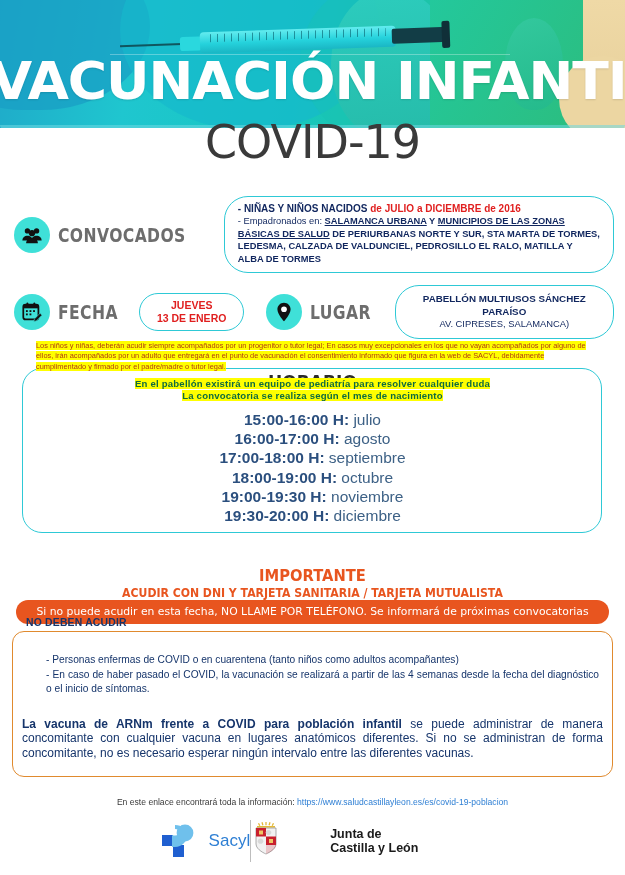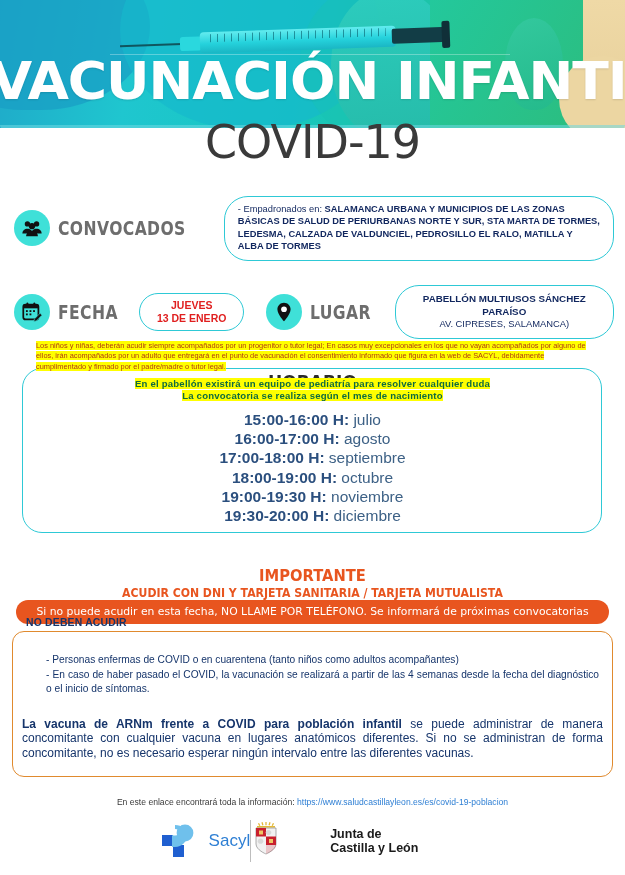--- a/index.html
+++ b/index.html
@@ -145,21 +145,21 @@
     margin-left:10px;
     width:446px;
     font-size:9.3px;
     line-height:12.4px;
     color:#10265e;
     font-weight:bold;
     padding:6px 13px 7px 13px;
   }
   .conv-l1{font-size:10px;}
   .red{color:#e01f1f;}
-  .u{}
+  .u{text-decoration:underline;}
   .norm{font-weight:normal;}
 
   
   .sec-fecha{position:absolute;left:14px;top:285px;width:600px;}
   .fecha-pill{
     width:115px;text-align:center;
     color:#e01f1f;font-weight:bold;font-size:10.5px;line-height:13px;
     margin-left:8px;
   }
   .lugar-pill{
@@ -303,20 +303,23 @@
       <circle cx="7" cy="7.5" r="2.9" fill="#111"></circle>
       <circle cx="17" cy="7.5" r="2.9" fill="#111"></circle>
       <path d="M1.5 18c0-3.2 2.5-5.2 5.5-5.2s5.5 2 5.5 5.2z" fill="#111"></path>
       <path d="M11.5 18c0-3.2 2.5-5.2 5.5-5.2s5.5 2 5.5 5.2z" fill="#111"></path>
       <circle cx="12" cy="10" r="3.4" fill="#111"></circle>
       <path d="M5.6 21c0-3.7 2.9-6 6.4-6s6.4 2.3 6.4 6z" fill="#111"></path>
     </svg>
   </div>
   <div class="row-label">CONVOCADOS</div>
   <div class="pill conv-box">
+    <div class="conv-l1">
+      <span>- NIÑAS Y NIÑOS NACIDOS </span><span class="red">de JULIO a DICIEMBRE de 2016</span>
+    </div>
     <div>
       <span class="norm">- Empadronados en: </span><span class="u">SALAMANCA URBANA</span><span> Y </span><span class="u">MUNICIPIOS DE LAS ZONAS BÁSICAS DE SALUD</span><span> DE PERIURBANAS NORTE Y SUR, STA MARTA DE TORMES, LEDESMA, CALZADA DE  VALDUNCIEL, PEDROSILLO EL RALO, MATILLA Y ALBA DE TORMES</span>
     </div>
   </div>
 </div>
 
 <div class="sec-fecha row">
   <div class="icon-circle">
     <svg width="22" height="22" viewBox="0 0 24 24" aria-hidden="true">
       <rect x="2.5" y="4" width="16.5" height="16" rx="2.4" fill="none" stroke="#111" stroke-width="1.9"></rect>

